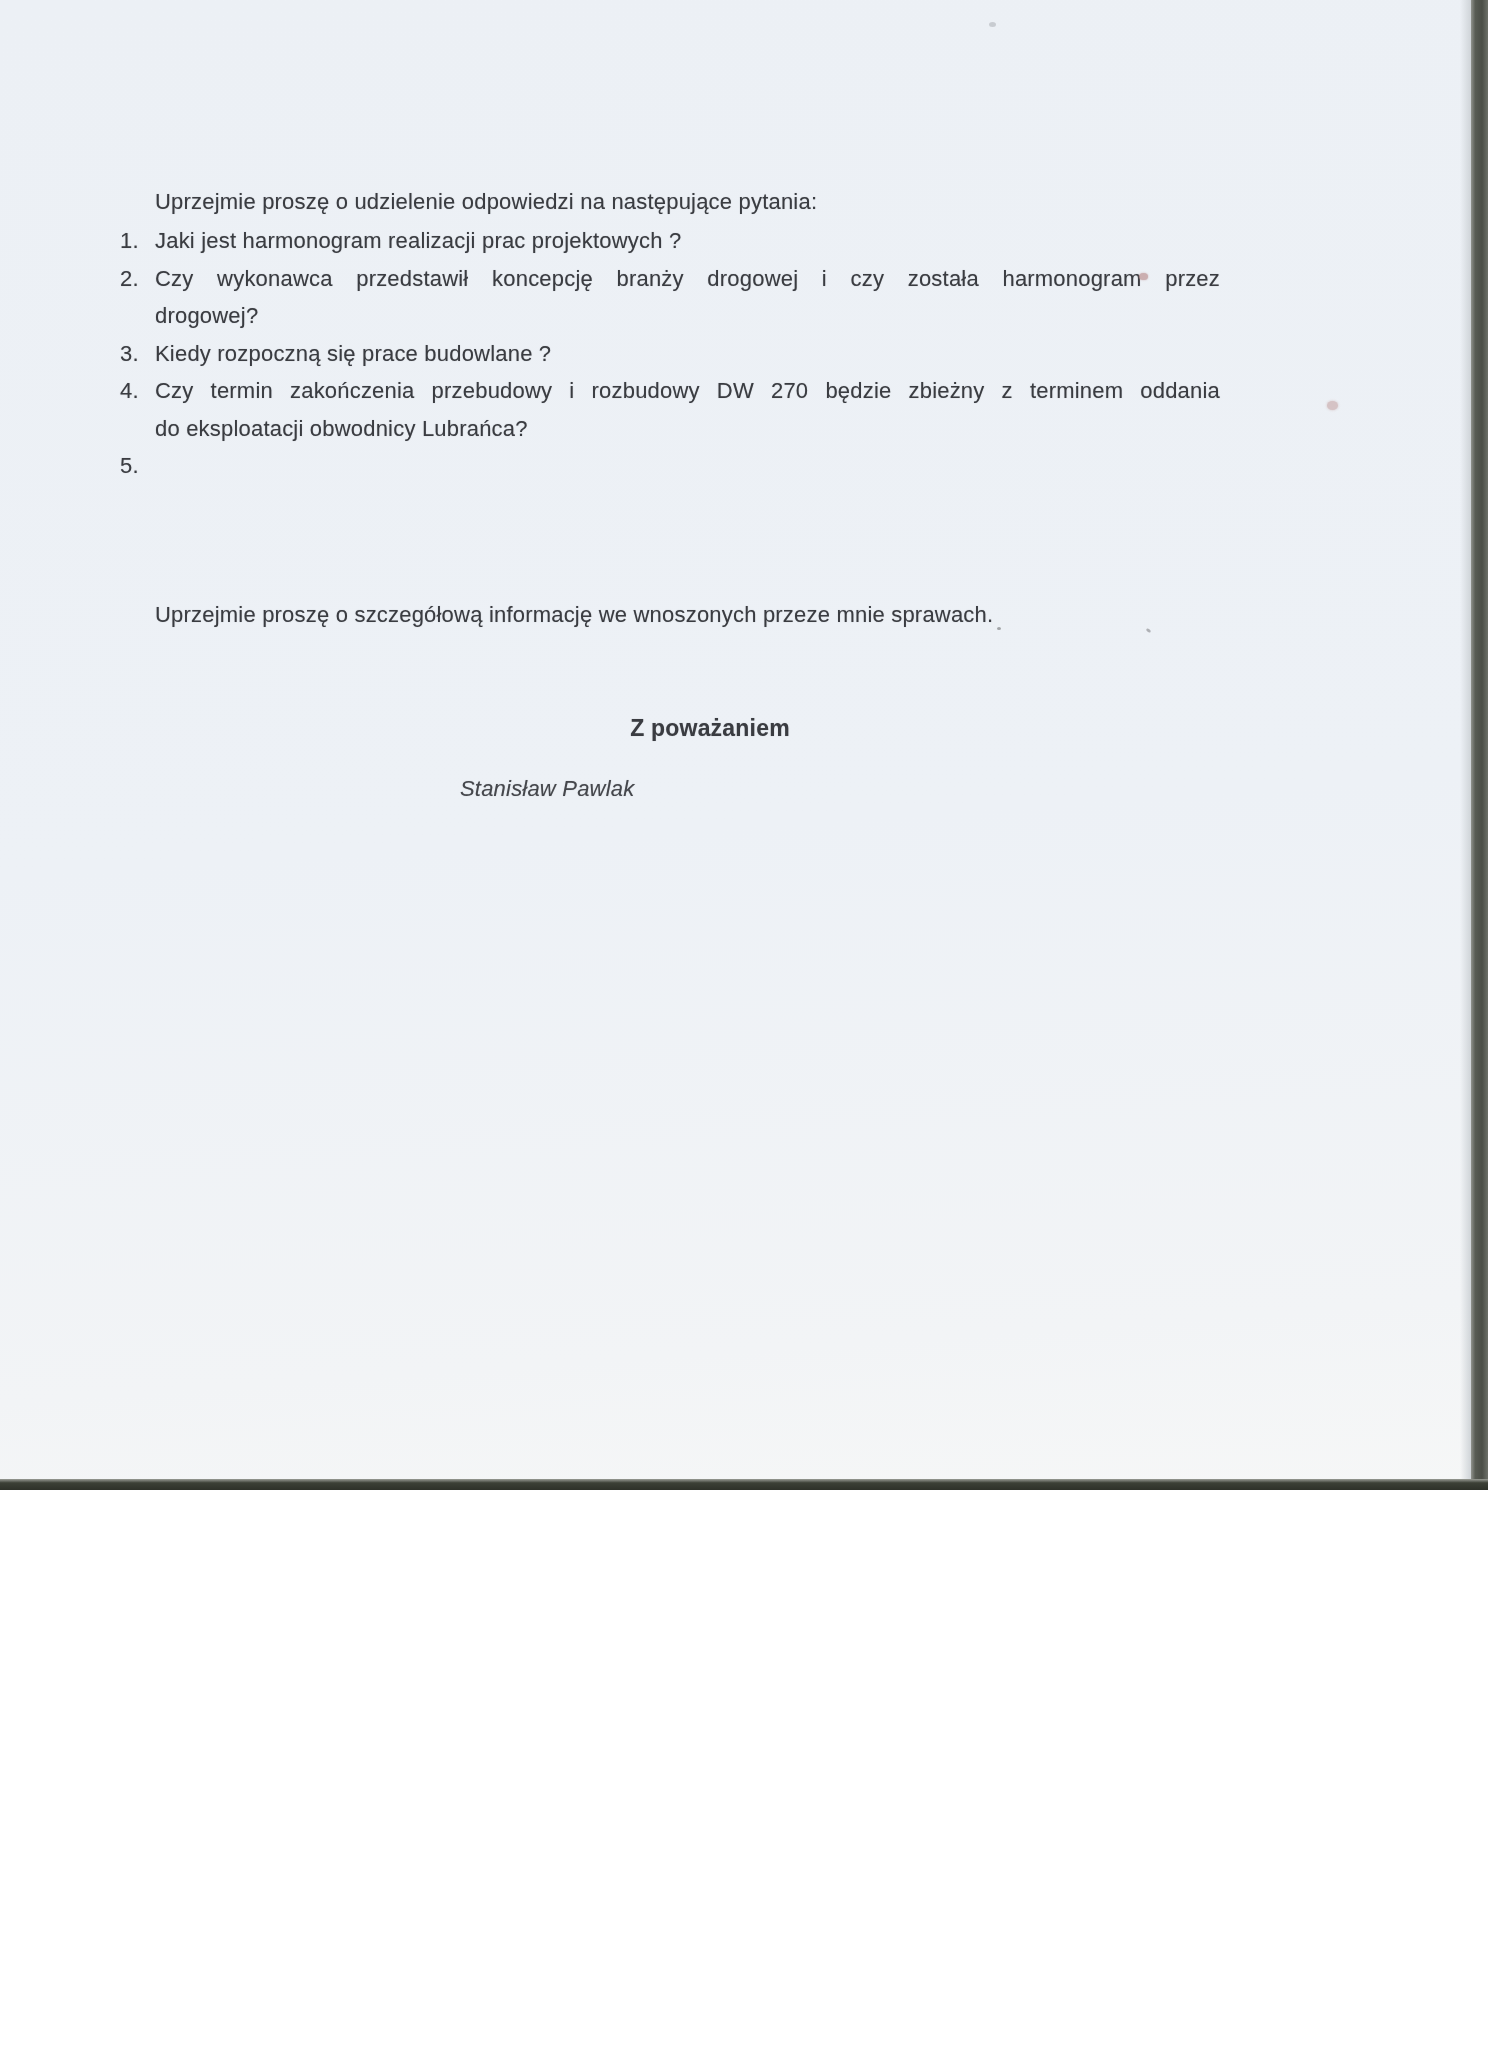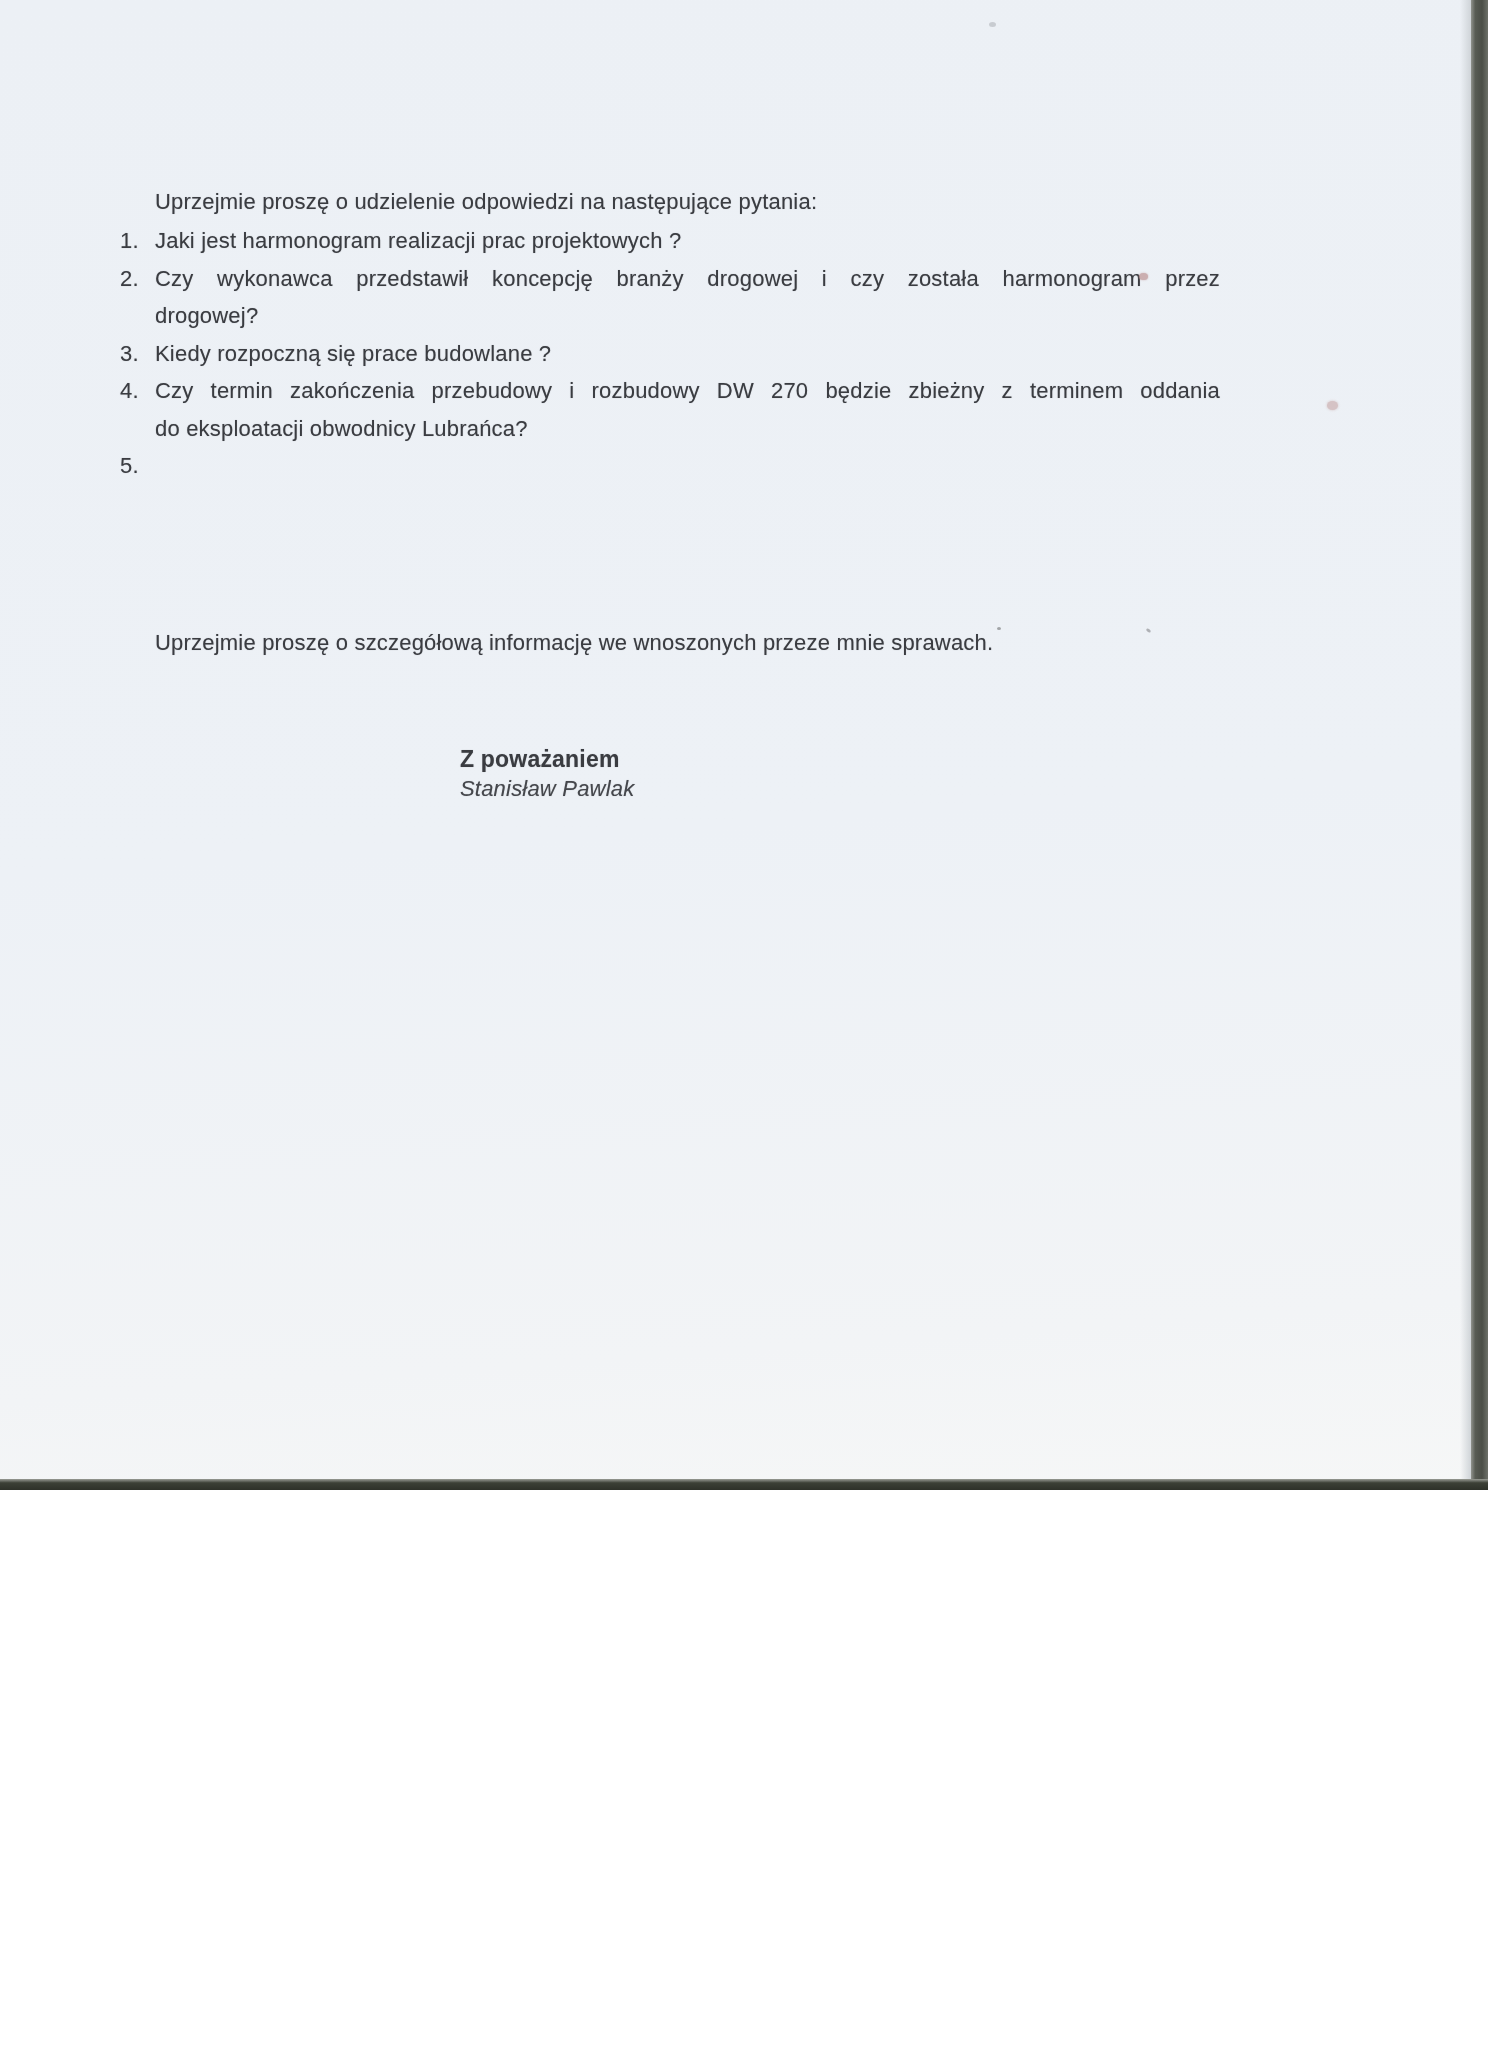--- a/index.html
+++ b/index.html
@@ -23,25 +23,25 @@
   .intro {
     position: absolute; left: 155px; top: 161px; width: 900px;
   }
   .q-list {
     position: absolute; left: 120px; top: 222px; width: 1100px;
   }
   .q-item { position: relative; padding-left: 35px; }
   .q-num  { position: absolute; left: 0; top: 0; }
   .ln.fill { text-align: justify; text-align-last: justify; }
   .closing {
-    position: absolute; left: 155px; top: 602px; width: 1000px;
+    position: absolute; left: 155px; top: 574px; width: 1000px;
   }
   .signoff {
     position: absolute; left: 460px; top: 710px; width: 500px;
-    text-align: left; font-weight: bold; font-size: 23px; margin-top: 31px;
+    text-align: center; font-weight: bold; font-size: 23px;
   }
   .signature {
     position: absolute; left: 460px; top: 770px; width: 500px;
     text-align: left; font-style: italic; color: #45474c;
   }
   
   .right-shadow {
     position: absolute; top: 0; right: 16px; width: 12px; height: 100%;
     background: linear-gradient(90deg, rgba(205,210,214,0) 0%, #ccd1d5 100%);
   }

